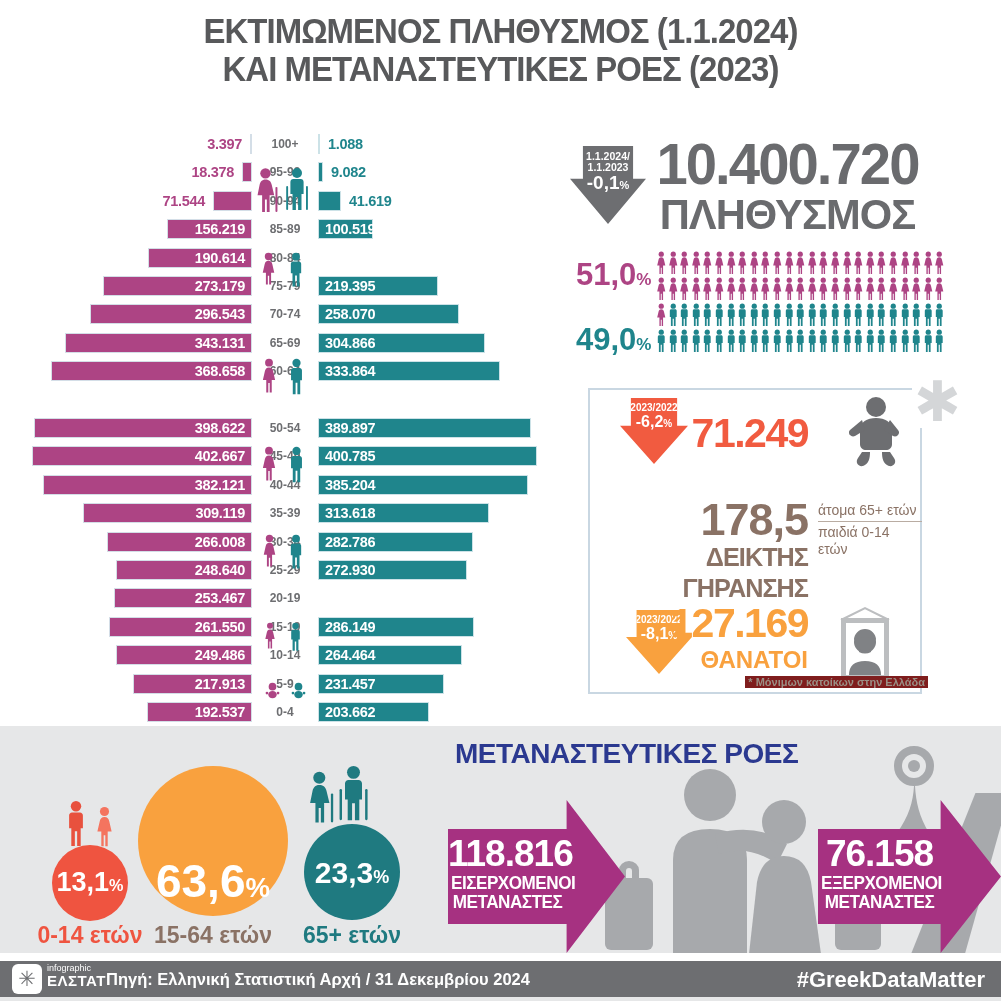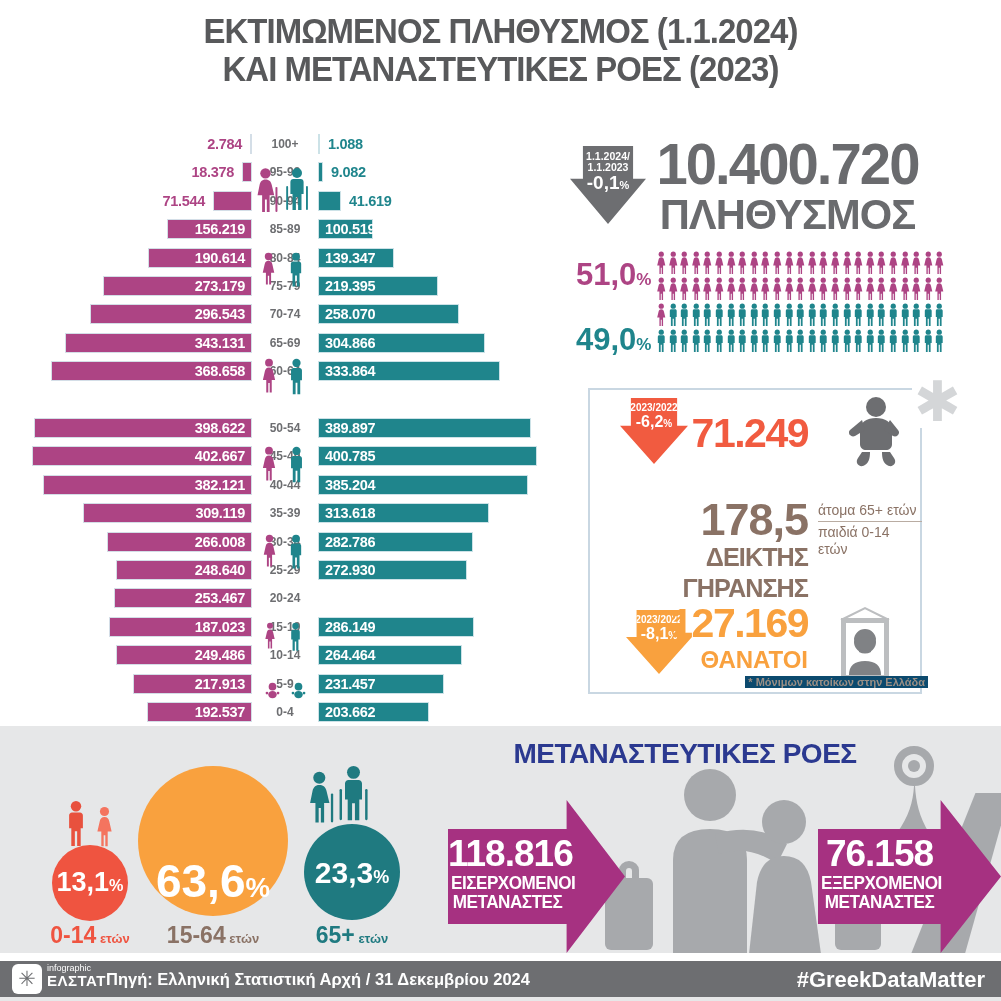--- a/index.html
+++ b/index.html
@@ -65,41 +65,41 @@
   .aging-num{position:absolute;left:0;top:104px;width:218px;text-align:right;font-size:45px;
              font-weight:bold;color:#8a7265;letter-spacing:-1px;}
   .aging-label{position:absolute;left:0;top:152px;width:218px;text-align:right;font-size:26px;
                font-weight:bold;color:#8a7265;letter-spacing:-1px;transform:scaleX(.97);transform-origin:right;}
   .frac{position:absolute;left:228px;top:112px;width:104px;color:#8a7265;font-size:14px;line-height:17px;}
   .frac .num{border-bottom:1px solid #b9aca2;padding-bottom:2px;}
   .frac .den{padding-top:2px;}
   .asterisk{position:absolute;left:322px;top:-14px;font-size:56px;font-weight:bold;color:#d4d6d8;
             background:#fff;line-height:52px;padding:0 2px;}
   .footnote{position:absolute;right:-8px;bottom:4px;font-size:11px;font-weight:bold;color:#9b8f85;
-            background:#0c4a6e;padding:0 3px;}
+            background:#7f1d1d;padding:0 3px;}
 
   
   .band{left:0;top:726px;width:1001px;height:227px;background:#e6e7e8;}
   .circle{position:absolute;border-radius:50%;color:#fff;text-align:center;}
   .c1{left:52px;top:845px;width:76px;height:76px;background:#ef5440;}
   .c2{left:138px;top:766px;width:150px;height:150px;background:#f9a13e;}
   .c3{left:304px;top:824px;width:96px;height:96px;background:#1f7a80;}
   .cpct{position:absolute;left:0;width:100%;font-weight:bold;}
   .c1 .cpct{top:22px;font-size:27px;}
   .c2 .cpct{top:88px;font-size:46px;}
   .c3 .cpct{top:32px;font-size:30px;}
   .cpct .sfx{font-size:60%;}
   .clabel{position:absolute;top:922px;font-weight:bold;font-size:23px;text-align:center;}
-  .clabel .unit{font-size:13px;}
+  .clabel .unit{font-size:23px;}
   .l1{left:20px;width:140px;color:#ef5440;}
   .l2{left:138px;width:150px;color:#8a7265;}
   .l3{left:296px;width:112px;color:#1f7a80;}
 
   
-  .mig-heading{left:455px;top:738px;width:460px;text-align:center;font-size:28px;font-weight:bold;
+  .mig-heading{left:455px;top:738px;width:460px;font-size:28px;font-weight:bold;
                color:#2b3990;letter-spacing:-.5px;}
   .mig-arrow{position:absolute;top:800px;height:153px;background:#a63181;
     clip-path:polygon(0 19%,67% 19%,67% 0,100% 50%,67% 100%,67% 81%,0 81%);}
   .mig-in{left:448px;width:177px;}
   .mig-out{left:818px;width:183px;}
   .mig-text{position:absolute;top:34px;left:0;text-align:center;color:#fff;}
   .mig-in .mig-text{width:119px;}
   .mig-out .mig-text{width:123px;}
   .mig-val{font-size:37px;font-weight:bold;letter-spacing:-1px;line-height:40px;}
   .mig-line{font-size:18px;font-weight:bold;line-height:19px;letter-spacing:-.5px;transform:scaleX(.95);}
@@ -155,21 +155,21 @@
 
   <div class="abs title">
     <div>ΕΚΤΙΜΩΜΕΝΟΣ ΠΛΗΘΥΣΜΟΣ (1.1.2024)</div>
     <div>ΚΑΙ ΜΕΤΑΝΑΣΤΕΥΤΙΚΕΣ ΡΟΕΣ (2023)</div>
   </div>
 
   <div id="pyramid" class="abs">
       <div class="prow" style="top: 0px;">
         <div class="pz pzl">
           <div class="bar f" style="width: 2px;"></div>
-          <span class="vlab outf" style="right: 10px;">2.784</span>
+          <span class="vlab outf" style="right: 10px;">3.397</span>
         </div>
         <div class="age">100+</div>
         <div class="pz pzr">
           <div class="bar m" style="width: 2px;"></div>
           <span class="vlab outm" style="left: 10px;">1.088</span>
         </div>
       </div>
       <div class="prow" style="top: 28.4px;">
         <div class="pz pzl">
           <div class="bar f" style="width: 10px;"></div>
@@ -202,24 +202,20 @@
           <div class="bar m" style="width: 55px;"></div>
           <span class="vlab in" style="left: 7px;">100.519</span>
         </div>
       </div>
       <div class="prow" style="top: 113.6px;">
         <div class="pz pzl">
           <div class="bar f" style="width: 104px;"></div>
           <span class="vlab in" style="right: 7px;">190.614</span>
         </div>
         <div class="age">80-84</div>
-        <div class="pz pzr">
-          <div class="bar m" style="width: 76px;"></div>
-          <span class="vlab in" style="left: 7px;">139.347</span>
-        </div>
       </div>
       <div class="prow" style="top: 142px;">
         <div class="pz pzl">
           <div class="bar f" style="width: 149px;"></div>
           <span class="vlab in" style="right: 7px;">273.179</span>
         </div>
         <div class="age">75-79</div>
         <div class="pz pzr">
           <div class="bar m" style="width: 120px;"></div>
           <span class="vlab in" style="left: 7px;">219.395</span>
@@ -322,26 +318,26 @@
         <div class="pz pzr">
           <div class="bar m" style="width: 149px;"></div>
           <span class="vlab in" style="left: 7px;">272.930</span>
         </div>
       </div>
       <div class="prow" style="top: 454.4px;">
         <div class="pz pzl">
           <div class="bar f" style="width: 138px;"></div>
           <span class="vlab in" style="right: 7px;">253.467</span>
         </div>
-        <div class="age">20-24</div>
+        <div class="age">20-19</div>
       </div>
       <div class="prow" style="top: 482.8px;">
         <div class="pz pzl">
           <div class="bar f" style="width: 143px;"></div>
-          <span class="vlab in" style="right: 7px;">187.023</span>
+          <span class="vlab in" style="right: 7px;">261.550</span>
         </div>
         <div class="age">15-19</div>
         <div class="pz pzr">
           <div class="bar m" style="width: 156px;"></div>
           <span class="vlab in" style="left: 7px;">286.149</span>
         </div>
       </div>
       <div class="prow" style="top: 511.2px;">
         <div class="pz pzl">
           <div class="bar f" style="width: 136px;"></div>

